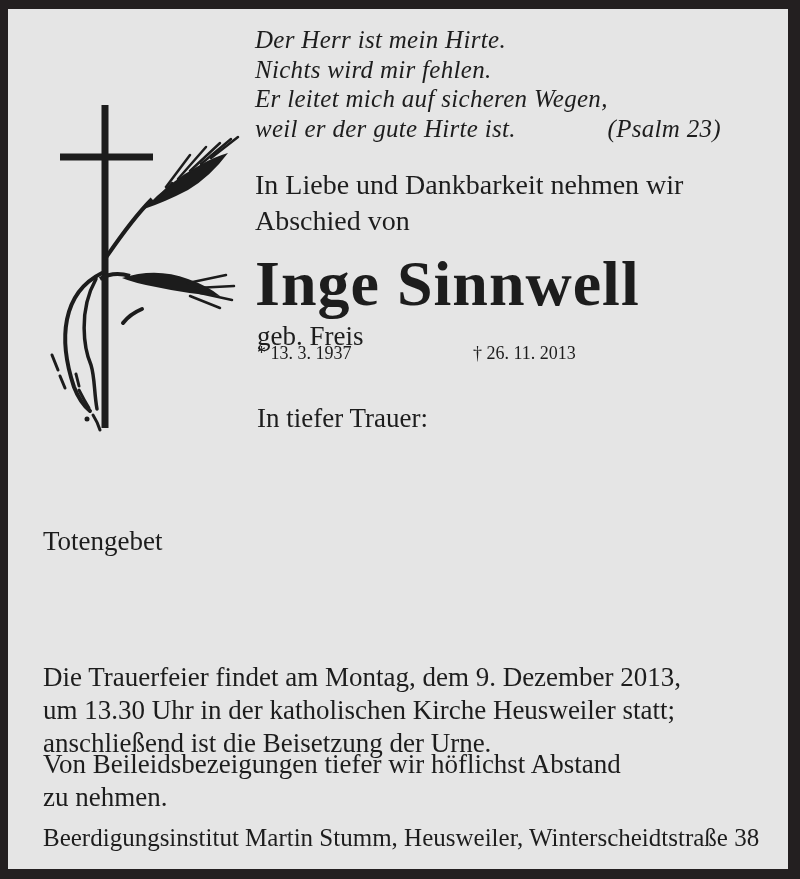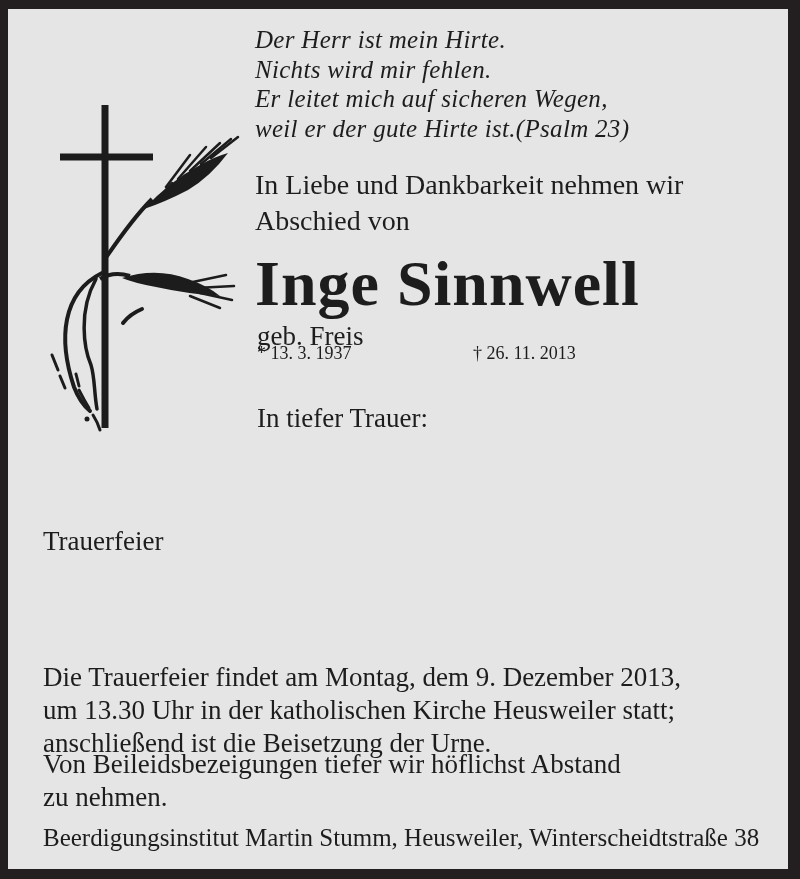--- a/index.html
+++ b/index.html
@@ -15,21 +15,21 @@
     font-family: "Liberation Serif", serif;
     color: #1d1d1d;
   }
   .abs { position: absolute; }
   .art { left: 30px; top: 88px; width: 210px; height: 340px; }
   .quote {
     left: 247px; top: 16px; width: 466px;
     font-style: italic; font-size: 25px; line-height: 29.5px;
     letter-spacing: 0.3px;
   }
-  .quote .last-line { display: flex; }
+  .quote .last-line { display: flex; justify-content: space-between; }
   .intro { left: 247px; top: 158px; font-size: 28px; line-height: 36px; }
   .name {
     left: 247px; top: 240px;
     font-size: 64px; font-weight: bold; line-height: 1.1;
     letter-spacing: 1px; white-space: nowrap;
   }
   .maiden { left: 249px; top: 312px; font-size: 27px; }
   .dates { left: 249px; top: 334px; font-size: 18px; width: 440px; }
   .dates .death { position: absolute; left: 216px; top: 0; font-family: Liberation Serif, serif; }
   .trauer-label { left: 249px; top: 394px; font-size: 27px; }
@@ -109,21 +109,21 @@
 
   <div class="abs name">Inge Sinnwell</div>
   <div class="abs maiden">geb. Freis</div>
   <div class="abs dates">
     <span>* 13. 3. 1937</span>
     <span class="death">† 26. 11. 2013</span>
   </div>
 
   <div class="abs trauer-label">In tiefer Trauer:</div>
 
-  <div class="abs place">Trauerfeier</div>
+  <div class="abs place">Totengebet</div>
 
   <div class="abs para para-2">
     <div>Die Trauerfeier findet am Montag, dem 9. Dezember 2013,</div>
     <div>um 13.30 Uhr in der katholischen Kirche Heusweiler statt;</div>
     <div>anschließend ist die Beisetzung der Urne.</div>
   </div>
   <div class="abs para para-3">
     <div>Von Beileidsbezeigungen tiefer wir höflichst Abstand</div>
     <div>zu nehmen.</div>
   </div>

